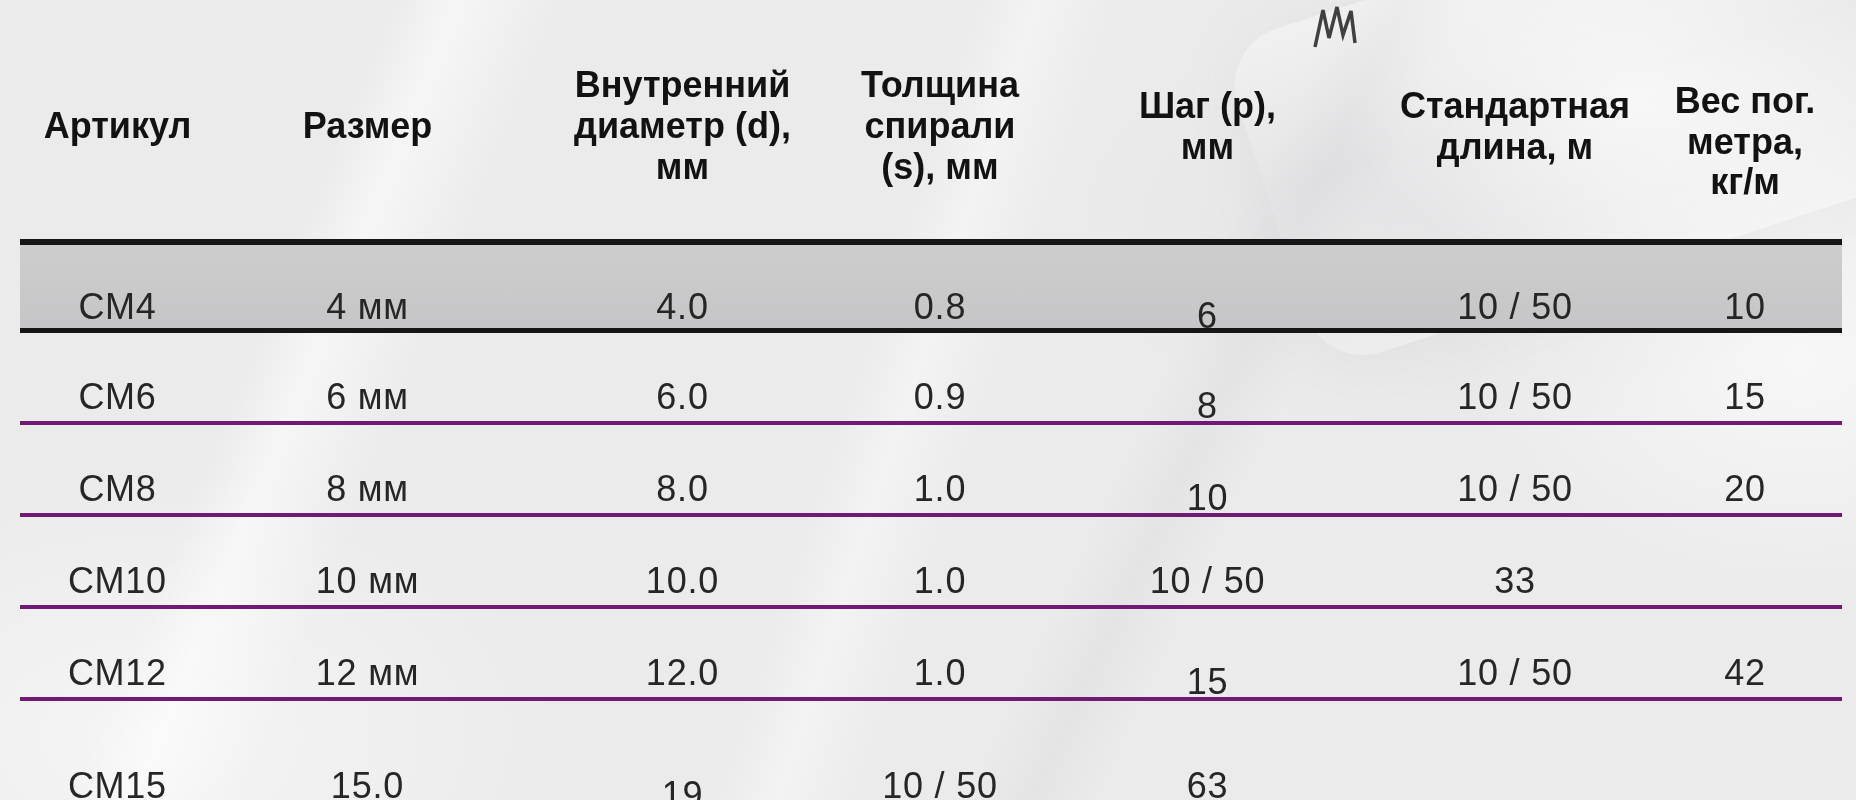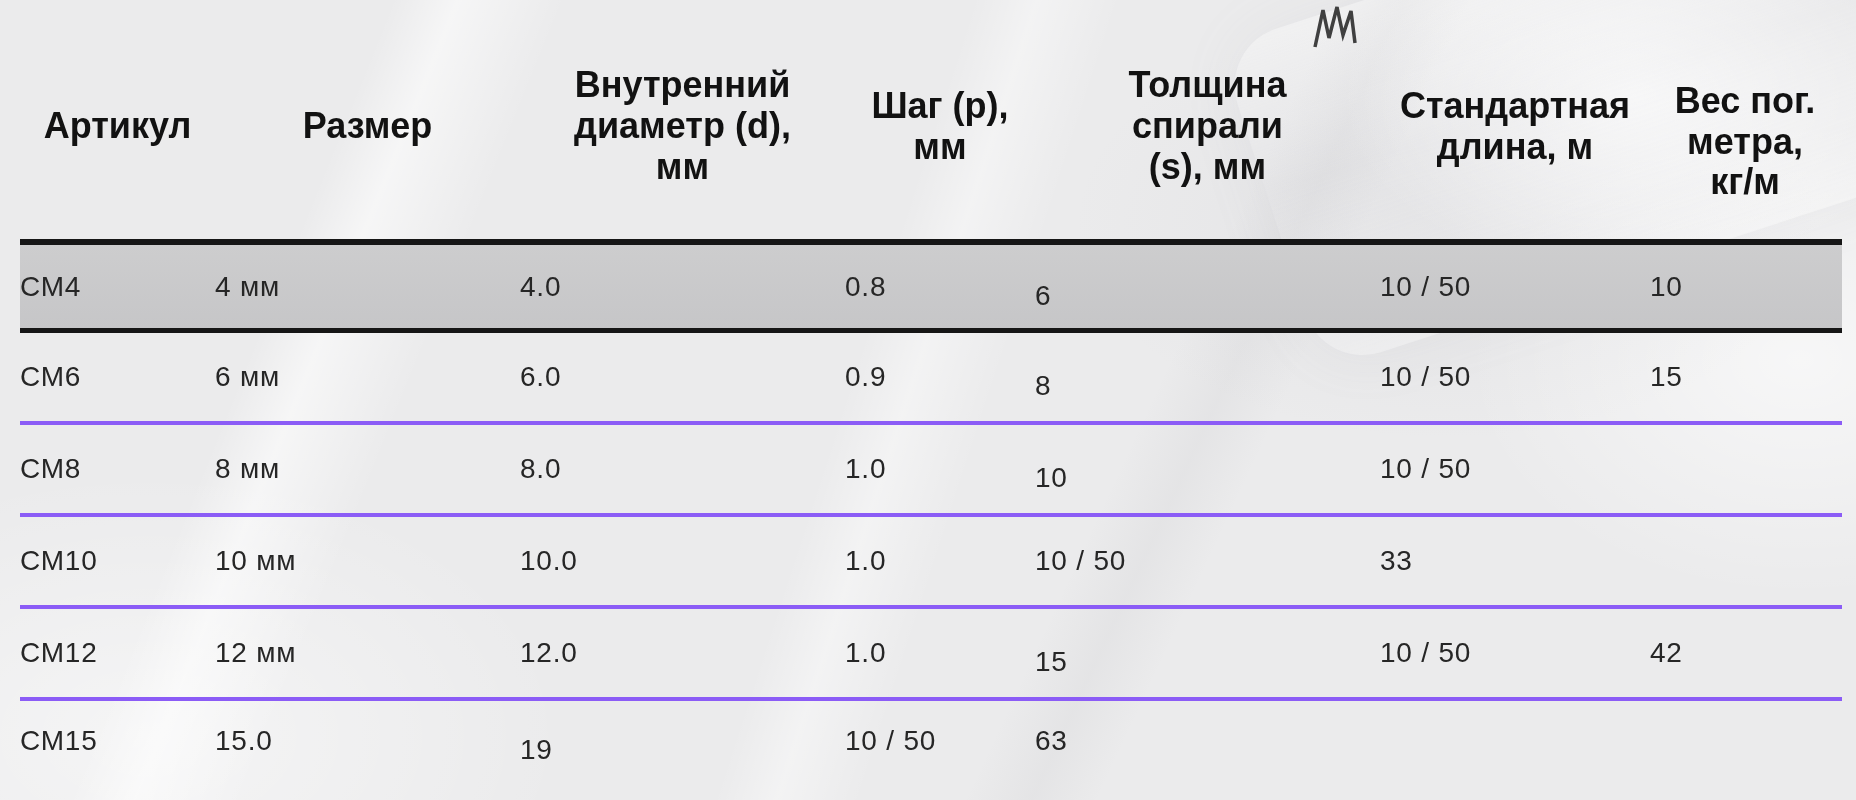--- a/index.html
+++ b/index.html
@@ -54,32 +54,34 @@
     color:#121212; display:inline-block;
   }
   .w3{max-width:250px;} .w4{max-width:185px;} .w5{max-width:145px;}
   .w6{max-width:265px;} .w7{max-width:160px;margin-top:31px;}
 
   .trow{
     display:grid;
     grid-template-columns:195px 305px 325px 190px 345px 270px 190px;
     align-items:center;
     height:88px;
-    border-bottom:4px solid #8b5cf6;
+    border-bottom:4px solid #701a75;
   }
   .trow.highlight{
     height:83px;
     border-top:6px solid #161616;
     border-bottom:5px solid #161616;
     background:linear-gradient(180deg,#cdcdce 0%, #c6c6c8 100%);
   }
   .trow.last{border-bottom:none; height:99px; align-items:start; padding-top:24px;}
   .td{
-    font-size:28px; font-weight:400; letter-spacing:.8px;
+    text-align:center;
+    font-size:36px; font-weight:400; letter-spacing:.8px;
     color:#262626;
+    margin-top:40px;
   }
   .td.col-pitch span{display:inline-block; transform:translateY(9px);}
 </style>
 </head>
 <body>
 
 <div class="bg-texture"></div>
 <div class="ghost-fitting"></div>
 <svg class="scribble" width="46" height="48" viewBox="0 0 46 48">
   <polyline points="3,45 11,8 17,36 25,5 31,33 39,9 43,41" fill="none" stroke="#2c2c2c" stroke-width="3.5" stroke-linejoin="miter" opacity="0.9"></polyline>
@@ -91,24 +93,24 @@
     <div class="th">
         <span class="w1">Артикул</span>
       </div>
     <div class="th">
         <span class="w2">Размер</span>
       </div>
     <div class="th">
         <span class="w3">Внутренний диаметр (d), мм</span>
       </div>
     <div class="th">
-        <span class="w5">Шаг (p), мм</span>
+        <span class="w4">Толщина спирали (s), мм</span>
       </div>
     <div class="th">
-        <span class="w4">Толщина спирали (s), мм</span>
+        <span class="w5">Шаг (p), мм</span>
       </div>
     <div class="th">
         <span class="w6">Стандартная длина, м</span>
       </div>
     <div class="th">
         <span class="w7">Вес пог. метра, кг/м</span>
       </div>
   </div>
 
   <div class="trow highlight">
@@ -131,20 +133,21 @@
     <div class="td col-weight"><span>15</span></div>
   </div>
 
   <div class="trow">
     <div class="td col-article"><span>СМ8</span></div>
     <div class="td col-size"><span>8 мм</span></div>
     <div class="td col-diameter"><span>8.0</span></div>
     <div class="td col-thickness"><span>1.0</span></div>
     <div class="td col-pitch"><span>10</span></div>
     <div class="td col-length"><span>10 / 50</span></div>
+    <div class="td col-weight"><span>20</span></div>
   </div>
 
   <div class="trow">
     <div class="td col-article"><span>СМ10</span></div>
     <div class="td col-size"><span>10 мм</span></div>
     <div class="td col-diameter"><span>10.0</span></div>
     <div class="td col-thickness"><span>1.0</span></div>
     <div class="td col-length"><span>10 / 50</span></div>
     <div class="td col-weight"><span>33</span></div>
   </div>

